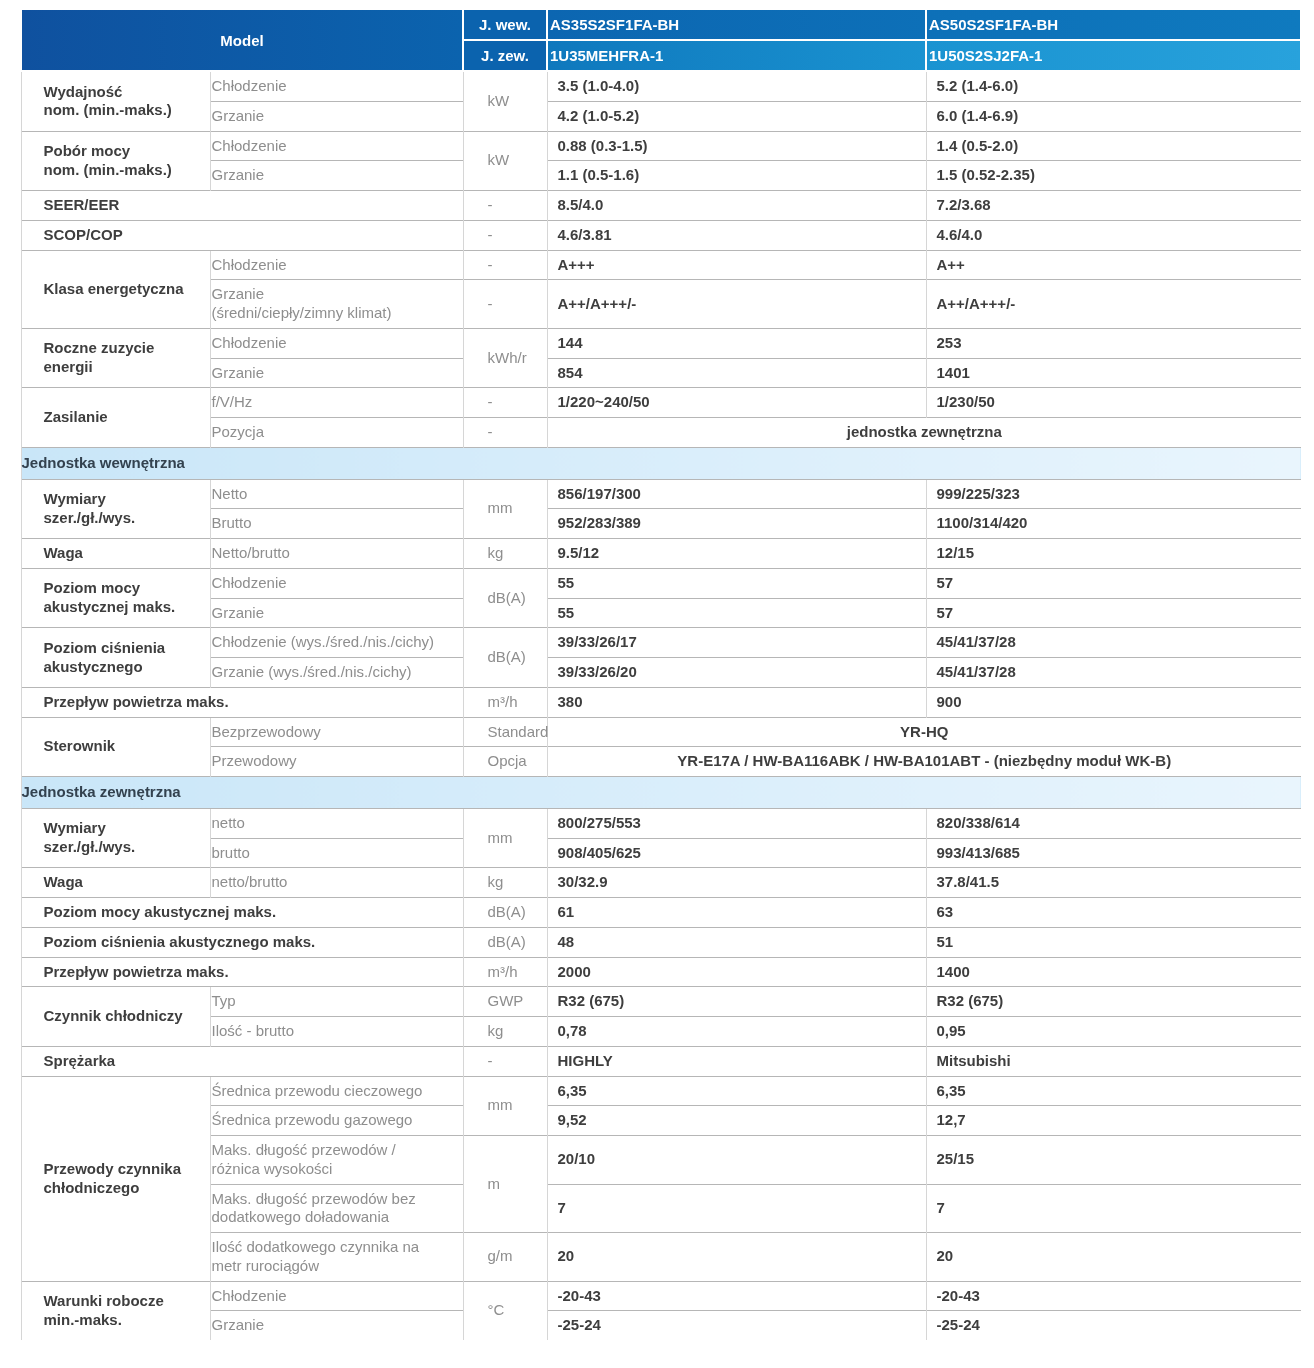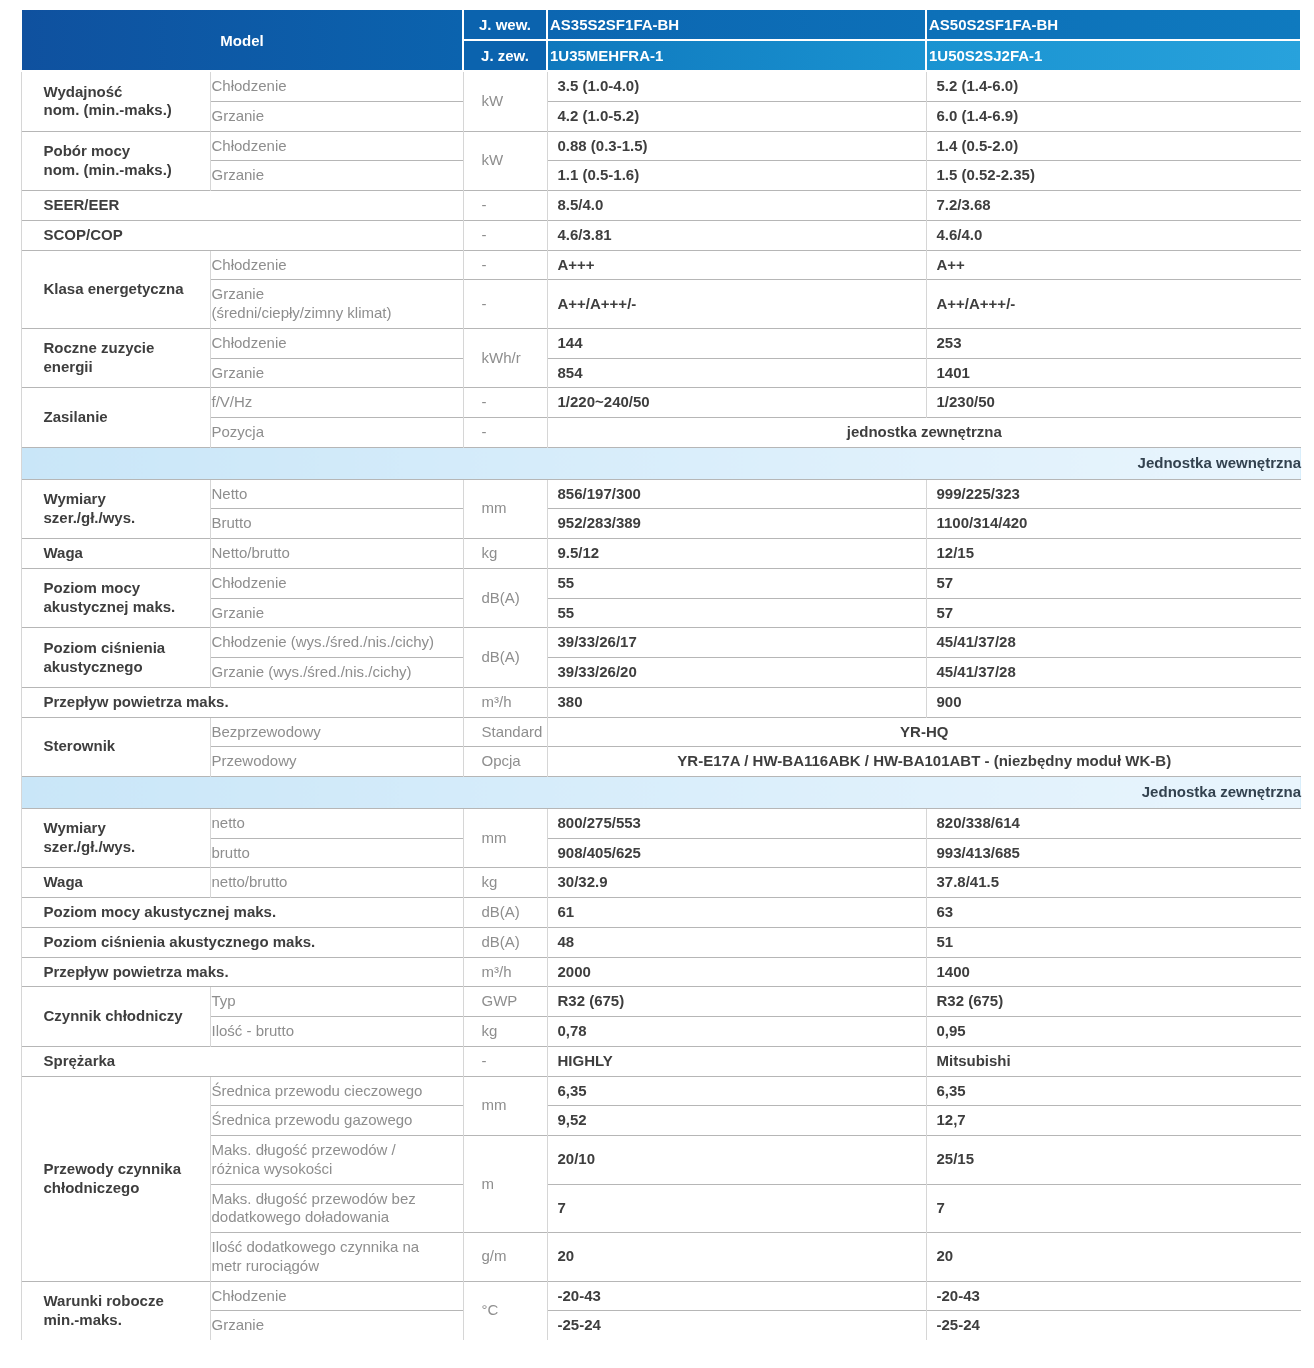--- a/index.html
+++ b/index.html
@@ -61,27 +61,27 @@
     font-size:15px;line-height:1.25;
     vertical-align:middle;
     padding:5px 10px;
     color:var(--value-text);
   }
   td.g, td.gm{
     font-weight:bold;color:var(--value-text);
     padding-left:22px;white-space:pre-line;margin-left:42px;
   }
   td.s{color:var(--muted-text);padding-left:1px;white-space:pre-line;}
-  td.u{color:var(--muted-text);padding-left:18px;}
+  td.u{color:var(--muted-text);padding-left:24px;}
   td.v{font-weight:bold;color:var(--value-text);padding-left:10px;}
   td.vm{font-weight:bold;color:var(--value-text);text-align:center;}
   td.band{
     background:linear-gradient(90deg,var(--band-left),var(--band-right));
     color:var(--band-text);
-    font-weight:bold;text-align:right;
+    font-weight:bold;text-align:left;
     padding:6px 0;height:30px;
   }
 </style>
 </head>
 <body>
 
 <div class="wrap">
 <table class="spec">
   <colgroup>
     <col class="cA">

